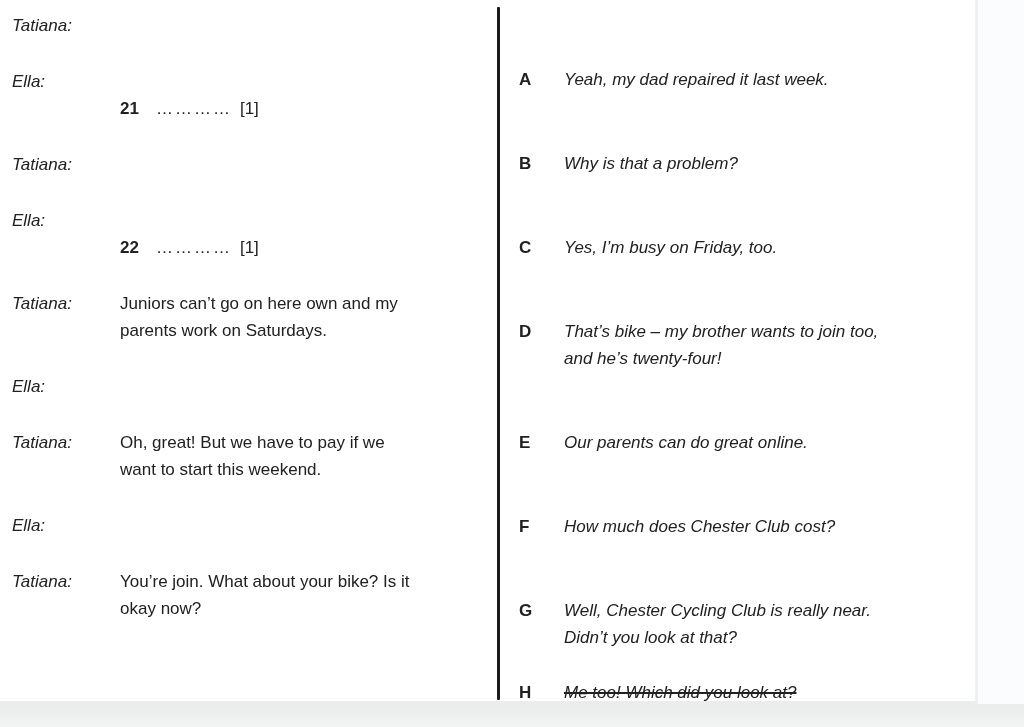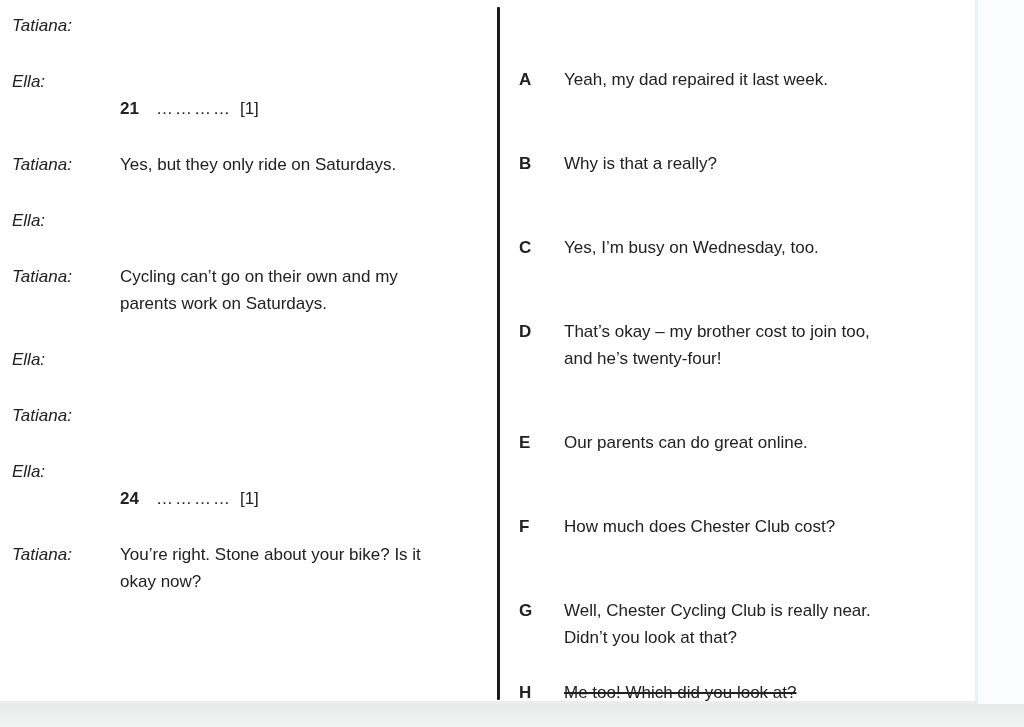--- a/index.html
+++ b/index.html
@@ -105,20 +105,21 @@
   .o-row.tight { margin-bottom: 28px; }
   .o-row:last-child { margin-bottom: 0; }
   .o-letter {
     flex: 0 0 auto;
     width: 45px;
     font-weight: bold;
   }
   .o-text {
     width: 420px;
     white-space: pre-line;
+    font-style: italic;
   }
   .o-row.struck .o-text {
     text-decoration: line-through;
     text-decoration-thickness: 2px;
   }
 </style>
 </head>
 <body>
 
 <div class="viewport">
@@ -130,75 +131,76 @@
 
   <div class="d-row">
     <span class="speaker">Ella:</span>
     <span class="utterance">
       <span class="num">21</span><span class="dots">…………</span><span class="mark">[1]</span>
     </span>
   </div>
 
   <div class="d-row">
     <span class="speaker">Tatiana:</span>
-    <span class="utterance">Yes, but they only ride on Saturdays.</span>
-  </div>
-
-  <div class="d-row">
-    <span class="speaker">Ella:</span>
-  </div>
-
-  <div class="d-row">
-    <span class="speaker">Tatiana:</span>
-    <span class="utterance">Cycling can’t go on their own and my
+  </div>
+
+  <div class="d-row">
+    <span class="speaker">Ella:</span>
+    <span class="utterance">
+      <span class="num">22</span><span class="dots">…………</span><span class="mark">[1]</span>
+    </span>
+  </div>
+
+  <div class="d-row">
+    <span class="speaker">Tatiana:</span>
+    <span class="utterance">Juniors can’t go on here own and my
 parents work on Saturdays.</span>
   </div>
 
   <div class="d-row">
     <span class="speaker">Ella:</span>
   </div>
 
   <div class="d-row">
     <span class="speaker">Tatiana:</span>
-  </div>
-
-  <div class="d-row">
-    <span class="speaker">Ella:</span>
-    <span class="utterance">
-      <span class="num">24</span><span class="dots">…………</span><span class="mark">[1]</span>
-    </span>
-  </div>
-
-  <div class="d-row">
-    <span class="speaker">Tatiana:</span>
-    <span class="utterance">You’re right. Stone about your bike? Is it
+    <span class="utterance">Oh, great! But we have to pay if we
+want to start this weekend.</span>
+  </div>
+
+  <div class="d-row">
+    <span class="speaker">Ella:</span>
+  </div>
+
+  <div class="d-row">
+    <span class="speaker">Tatiana:</span>
+    <span class="utterance">You’re join. What about your bike? Is it
 okay now?</span>
   </div>
 
 </div>
     <div class="divider"></div>
     <div class="right-col" id="options-col">
   <div class="o-row">
     <span class="o-letter">A</span>
     <span class="o-text">Yeah, my dad repaired it last week.</span>
   </div>
 
   <div class="o-row">
     <span class="o-letter">B</span>
-    <span class="o-text">Why is that a really?</span>
+    <span class="o-text">Why is that a problem?</span>
   </div>
 
   <div class="o-row">
     <span class="o-letter">C</span>
-    <span class="o-text">Yes, I’m busy on Wednesday, too.</span>
+    <span class="o-text">Yes, I’m busy on Friday, too.</span>
   </div>
 
   <div class="o-row">
     <span class="o-letter">D</span>
-    <span class="o-text">That’s okay – my brother cost to join too,
+    <span class="o-text">That’s bike – my brother wants to join too,
 and he’s twenty-four!</span>
   </div>
 
   <div class="o-row">
     <span class="o-letter">E</span>
     <span class="o-text">Our parents can do great online.</span>
   </div>
 
   <div class="o-row">
     <span class="o-letter">F</span>

